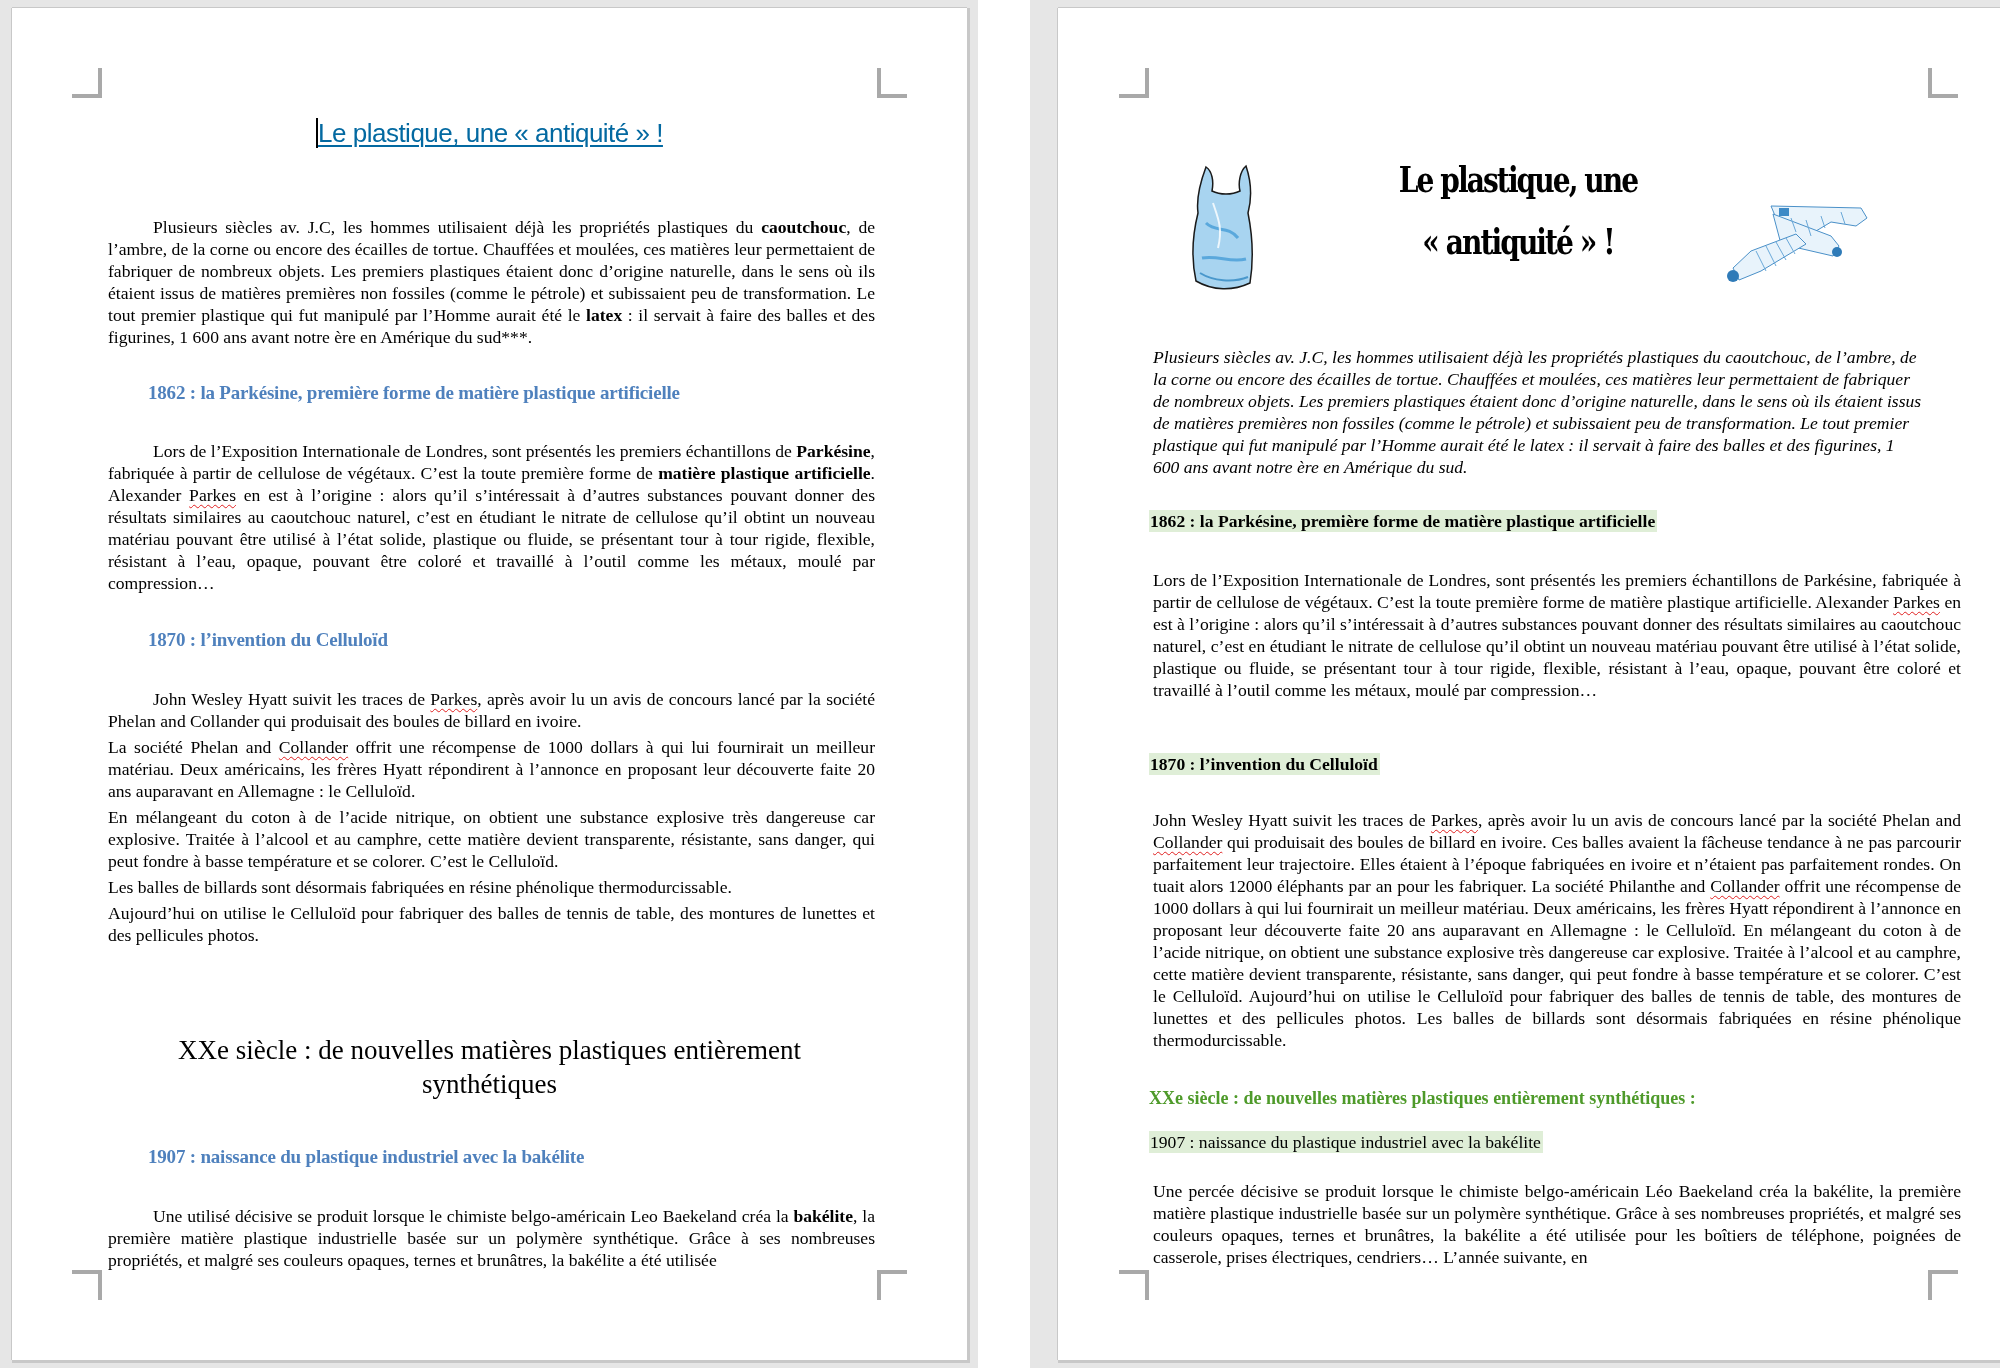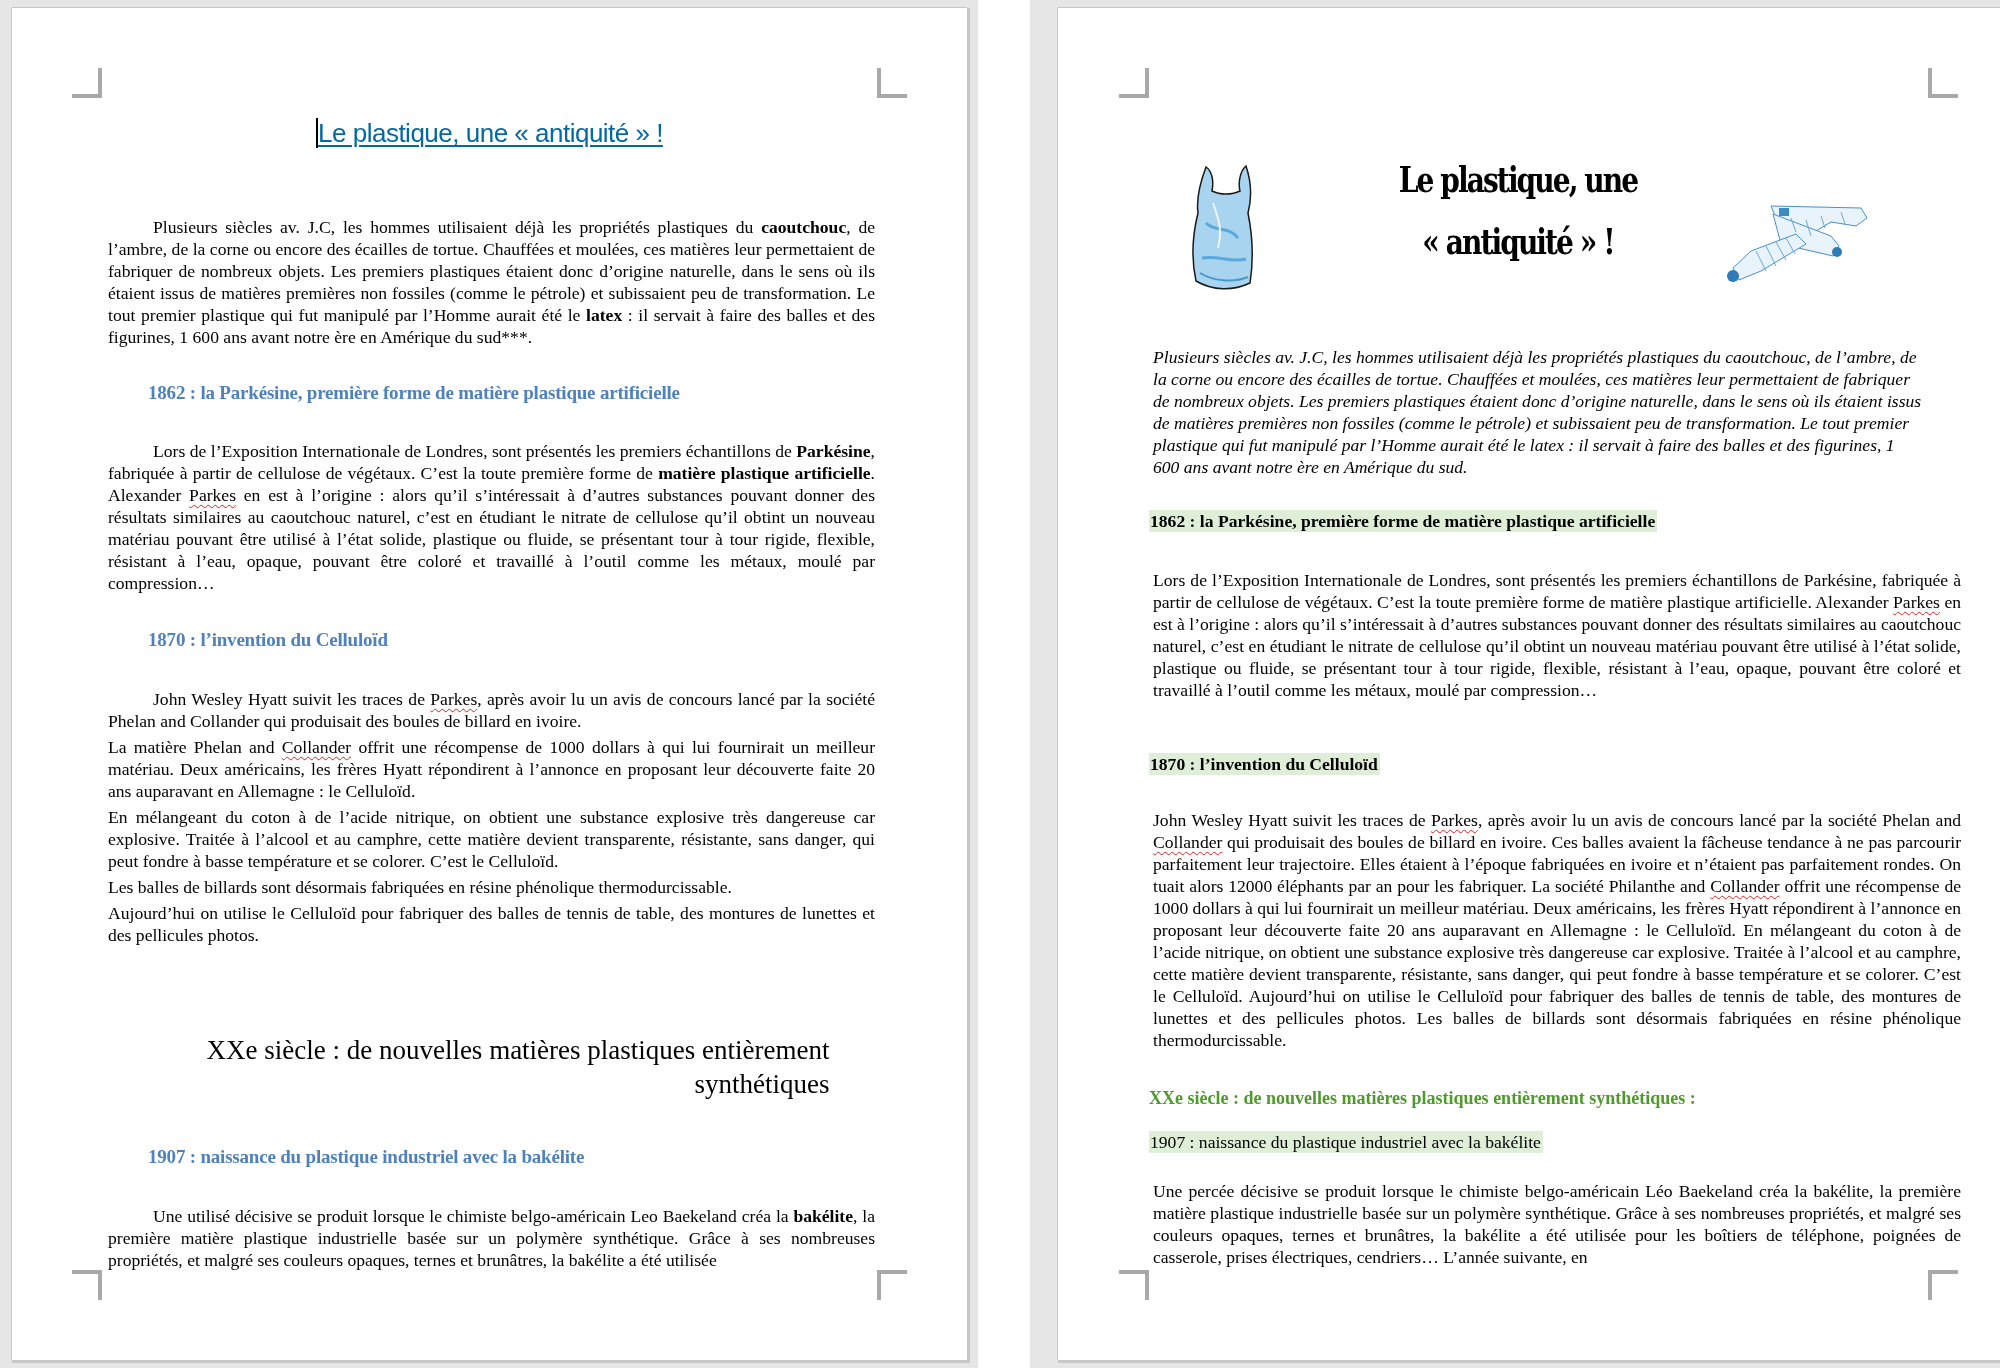--- a/index.html
+++ b/index.html
@@ -29,21 +29,21 @@
   .squiggle { text-decoration: underline wavy #e02020; text-decoration-thickness:1px; text-underline-offset:3px; }
   .uline { }
 
   
   .l-title { position:absolute; left:0; width:955px; top:110px; text-align:center;
     font-family:"Liberation Sans", sans-serif; font-size:26px; color:#0369a1;
     letter-spacing:-0.5px; }
   .l-title span.t { text-decoration:underline; text-decoration-thickness:2px; text-underline-offset:3px; }
   .cursor { display:inline-block; width:2px; height:30px; background:#000; vertical-align:-6px; margin-right:0; }
   .l-h2 { position:absolute; left:136px; font-size:19px; font-weight:bold; color:#4f81bd; letter-spacing:-0.2px; }
-  .l-h1 { position:absolute; left:0; width:955px; text-align:right; font-size:27px; line-height:34px; }
+  .l-h1 { position:absolute; left:0; width:955px; text-align:center; font-size:27px; line-height:34px; }
 
   
   .r-title { position:absolute; left:280px; width:360px; top:140px; text-align:center;
     font-family:"DejaVu Serif", serif; font-weight:bold; font-size:36px; line-height:62px;
     letter-spacing:-2.5px; transform:scaleX(0.78); transform-origin:center; }
   .r-italic { font-style:italic; text-align:left; }
   .r-h2 { position:absolute; left:91px; font-size:17.6px; line-height:22px; font-weight:bold; background:#dfeed7; padding:0 2px 0 1px; }
   .r-h2.plain { font-weight:normal; }
   .r-h1 { position:absolute; left:91px; font-size:18px; font-weight:bold; color:#4e9a2a; }
   svg { display:block; }
@@ -70,21 +70,21 @@
   <div class="l-h2" style="top:374px;">1862 : la Parkésine, première forme de matière plastique artificielle</div>
 
   <div class="body-text" style="left:92px;top:428px;width:775px;">
     <p class="indent"><span>Lors de l’Exposition Internationale de Londres, sont présentés les premiers échantillons de </span><b>Parkésine</b><span>, fabriquée à partir de cellulose de végétaux. C’est la toute première forme de </span><b>matière plastique artificielle</b><span>. Alexander </span><span class="squiggle">Parkes</span><span> en est à l’origine : alors qu’il s’intéressait à d’autres substances pouvant donner des résultats similaires au caoutchouc naturel, c’est en étudiant le nitrate de cellulose qu’il obtint un nouveau matériau pouvant être utilisé à l’état solide, plastique ou fluide, se présentant tour à tour rigide, flexible, résistant à l’eau, opaque, pouvant être coloré et travaillé à l’outil comme les métaux, moulé par compression…</span></p>
   </div>
 
   <div class="l-h2" style="top:621px;">1870 : l’invention du Celluloïd</div>
 
   <div class="body-text" style="left:92px;top:676px;width:775px;">
     <p class="indent"><span>John Wesley Hyatt suivit les traces de </span><span class="squiggle">Parkes</span><span>, après avoir lu un avis de concours lancé par la société Phelan and Collander qui produisait des boules de billard en ivoire.</span></p>
-    <p><span>La matière Phelan and </span><span class="squiggle">Collander</span><span> offrit une récompense de 1000 dollars à qui lui fournirait un meilleur matériau. Deux américains, les frères Hyatt répondirent à l’annonce en proposant leur découverte faite 20 ans auparavant en Allemagne : le Celluloïd.</span></p>
+    <p><span>La société Phelan and </span><span class="squiggle">Collander</span><span> offrit une récompense de 1000 dollars à qui lui fournirait un meilleur matériau. Deux américains, les frères Hyatt répondirent à l’annonce en proposant leur découverte faite 20 ans auparavant en Allemagne : le Celluloïd.</span></p>
     <p><span>En mélangeant du coton à de l’acide nitrique, on obtient une substance explosive très dangereuse car explosive. Traitée à l’alcool et au camphre, cette matière devient transparente, résistante, sans danger, qui peut fondre à basse température et se colorer. C’est le Celluloïd.</span></p>
     <p><span>Les balles de billards sont désormais fabriquées en résine phénolique thermodurcissable.</span></p>
     <p><span>Aujourd’hui on utilise le Celluloïd pour fabriquer des balles de tennis de table, des montures de lunettes et des pellicules photos.</span></p>
   </div>
 
   <div class="l-h1" style="top:1025px;">
     <div style="width:680px;margin:0 auto;">XXe siècle : de nouvelles matières plastiques entièrement synthétiques</div>
   </div>
 
   <div class="l-h2" style="top:1138px;">1907 : naissance du plastique industriel avec la bakélite</div>

